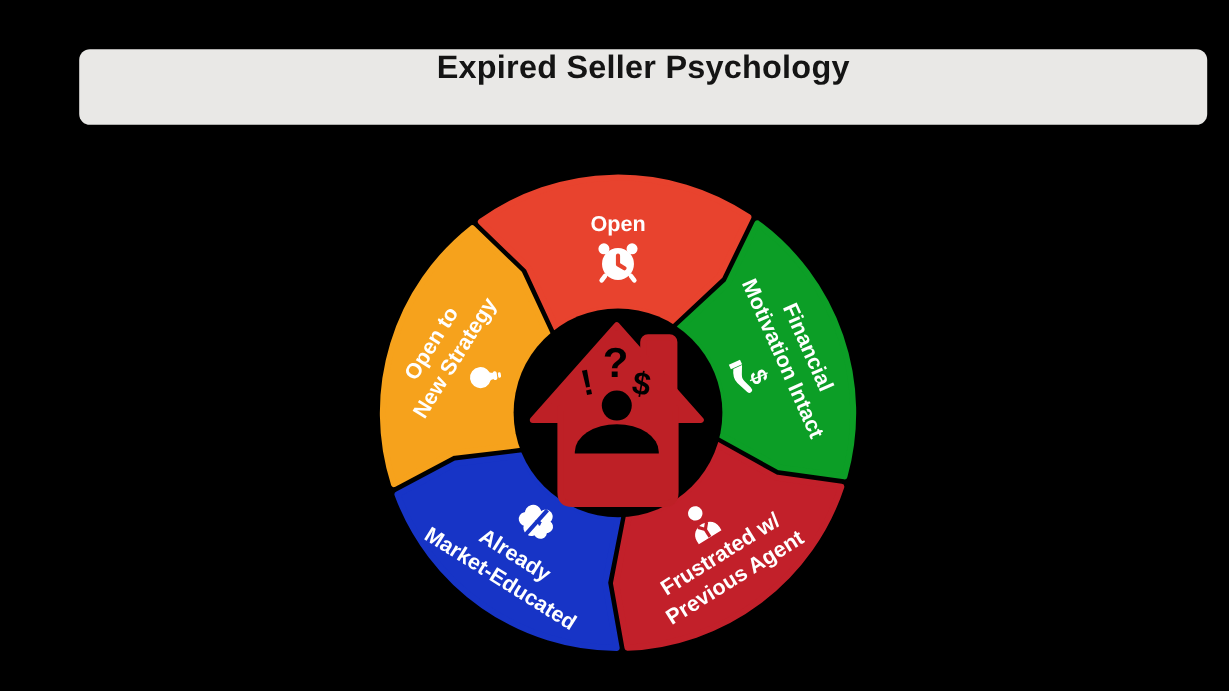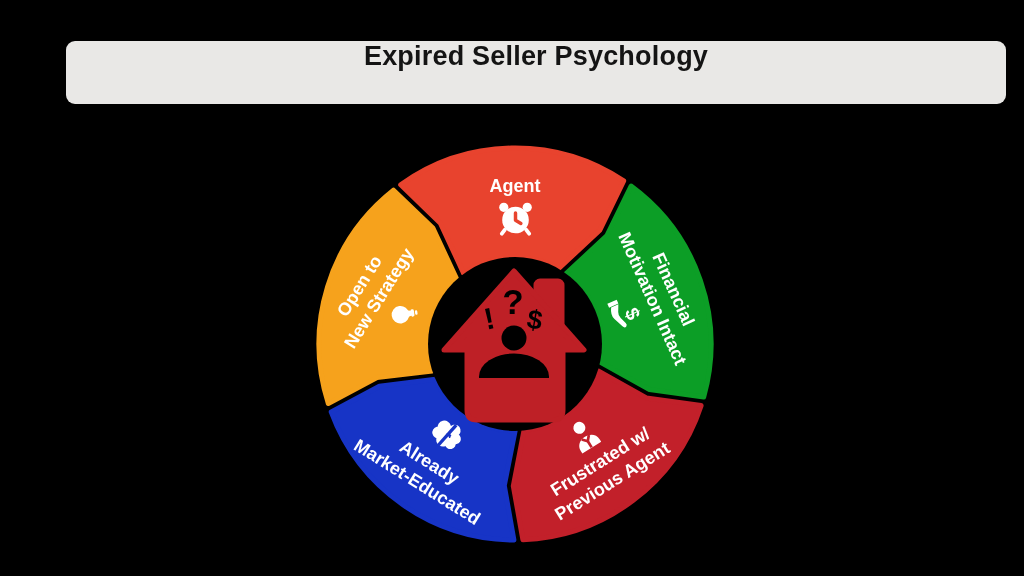--- a/index.html
+++ b/index.html
@@ -58,21 +58,21 @@
           <text x="489" y="329" font-size="30" font-weight="bold" text-anchor="middle" transform="rotate(-12 489 318)">!</text>
           <text x="513" y="314" font-size="35" font-weight="bold" text-anchor="middle">?</text>
           <text x="535" y="329" font-size="27" font-weight="bold" text-anchor="middle" transform="rotate(10 535 318)">$</text>
           <circle cx="514" cy="338" r="12.5"></circle>
           <path d="M479 378 v-1.5 a35 23 0 0 1 70 0 v1.5 z"></path>
         </g>
       </g>
     </svg>
     <div id="labels">
         <div class="seg-label" style="left: 515px; top: 207px; transform: translate(-50%, -50%) rotate(0deg);">
-          <span class="line">Agent</span>
+          <span class="line">Open</span>
           <span class="icon"><svg width="38" height="38" viewBox="0 0 24 24">
               <g fill="#fff">
                 <circle cx="4.6" cy="5" r="2.9"></circle>
                 <circle cx="19.4" cy="5" r="2.9"></circle>
               </g>
               <path d="M5.2 19.2 L3.4 21.6 M18.8 19.2 L20.6 21.6" stroke="#fff" stroke-width="2.4" stroke-linecap="round"></path>
               <circle cx="12" cy="13" r="8.4" fill="#fff"></circle>
               <path d="M12 8.6 V13.2 L15.4 15.2" stroke="#E8432E" stroke-width="2.2" fill="none" stroke-linecap="round" stroke-linejoin="round"></path>
             </svg></span>
         </div>

